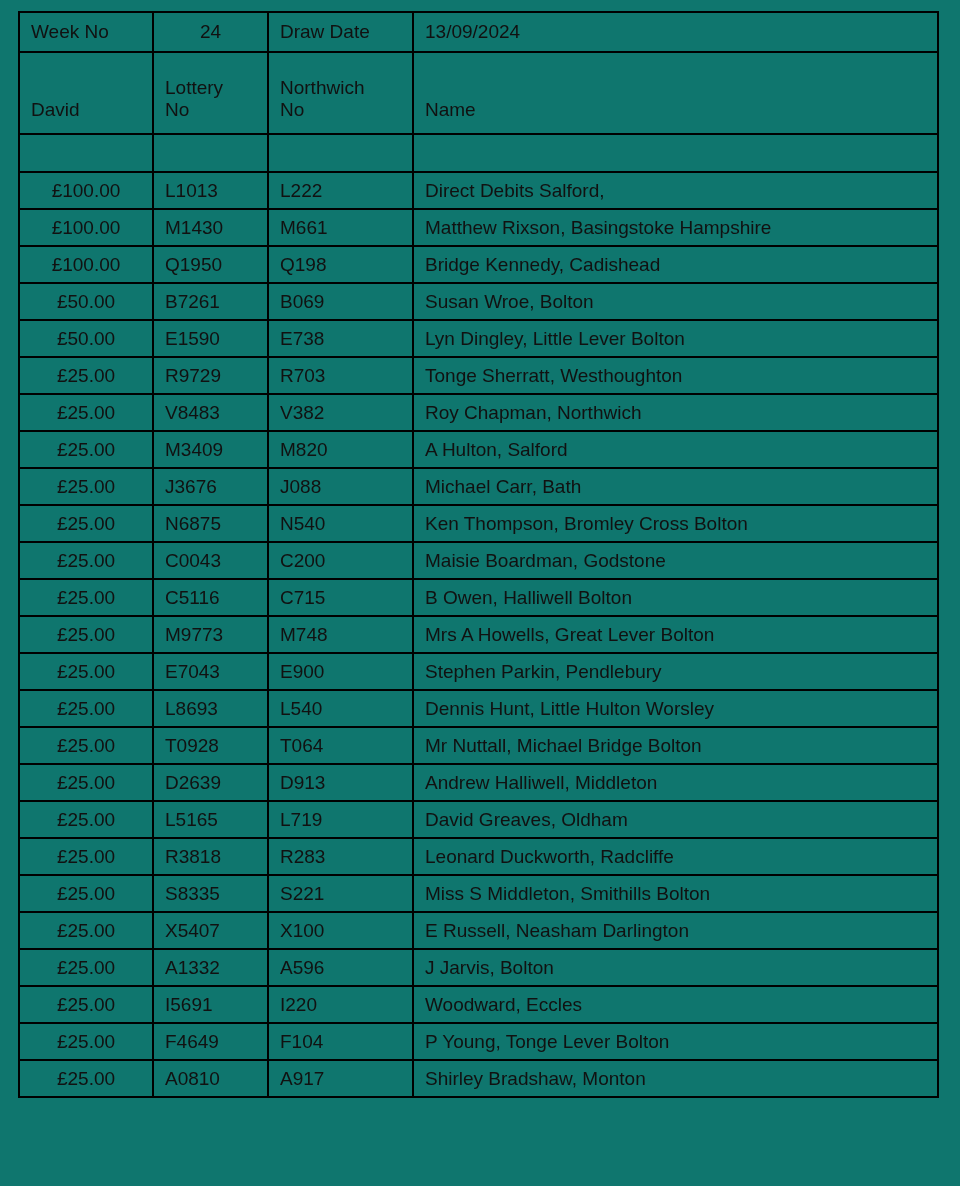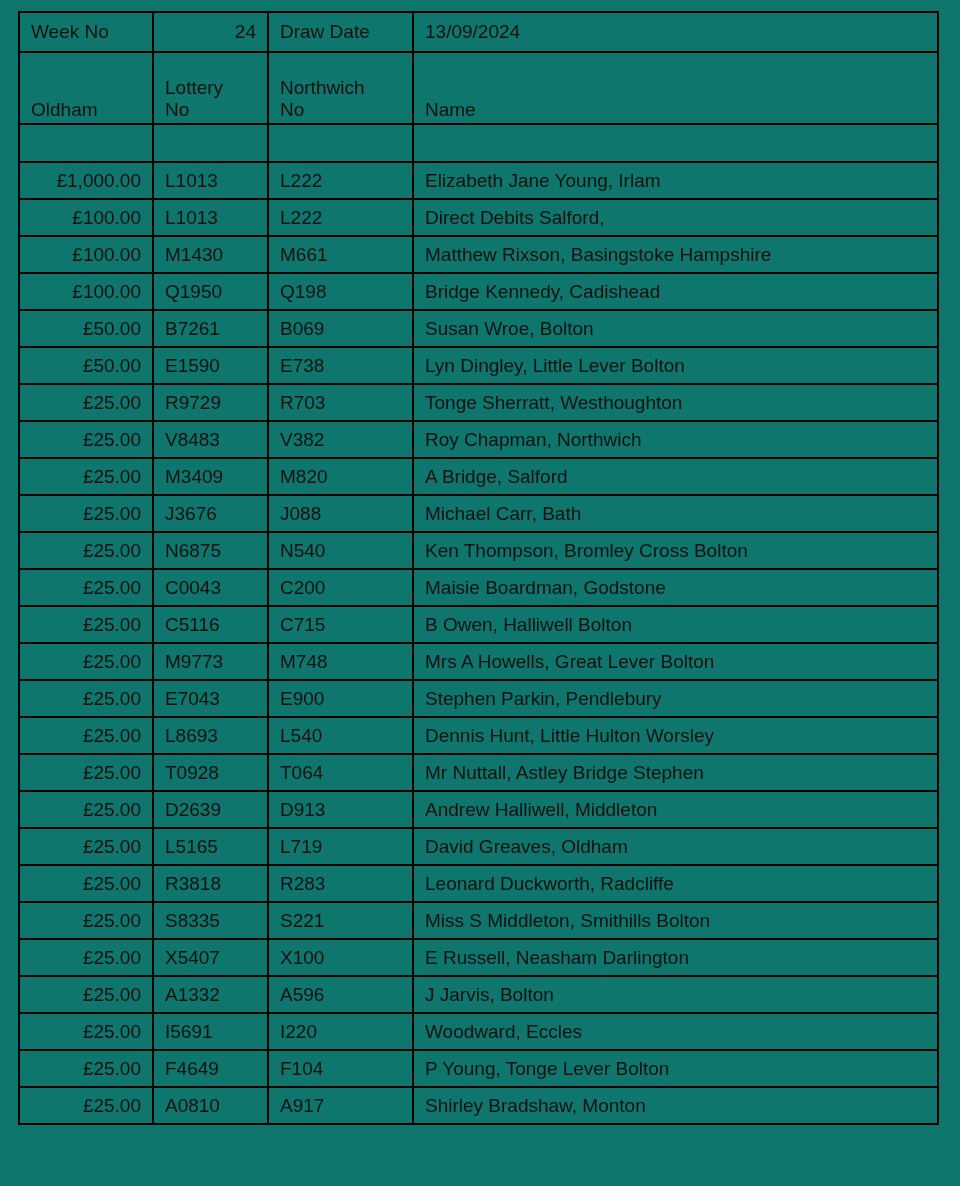--- a/index.html
+++ b/index.html
@@ -33,25 +33,25 @@
     white-space: nowrap;
     vertical-align: middle;
     line-height: 1.15;
   }
   col.c-prize    { width: 134px; }
   col.c-lottery  { width: 115px; }
   col.c-goldline { width: 145px; }
   col.c-name     { width: 525px; }
 
   tr.hdr-top td     { height: 38px; }
-  tr.hdr-cols td    { height: 68px; vertical-align: bottom; padding-bottom: 2px; }
+  tr.hdr-cols td    { height: 68px; vertical-align: bottom; padding-bottom: 12px; }
   tr.empty-row td   { height: 36px; }
   tr.data-row td    { height: 35px; }
 
-  td.num   { text-align: right; }
+  td.num   { text-align: center; }
   td.txt   { text-align: left; }
   .two-line span { display: block; }
 </style>
 </head>
 <body>
 
 <div class="page">
   <table class="results">
     <colgroup>
       <col class="c-prize">
@@ -60,43 +60,37 @@
       <col class="c-name">
     </colgroup>
     <tbody>
       <tr class="hdr-top">
         <td class="txt">Week No</td>
         <td class="num">24</td>
         <td class="txt">Draw Date</td>
         <td class="txt">13/09/2024</td>
       </tr>
       <tr class="hdr-cols">
-        <td class="txt">Oldham</td>
+        <td class="txt">David</td>
         <td class="txt two-line">
           <span>Lottery</span>
           <span>No</span>
         </td>
         <td class="txt two-line">
           <span>Northwich</span>
           <span>No</span>
         </td>
         <td class="txt">Name</td>
       </tr>
       <tr class="empty-row">
         <td></td>
         <td></td>
         <td></td>
         <td></td>
       </tr>
-    <tr class="data-row">
-          <td class="num">£1,000.00</td>
-          <td class="txt">L1013</td>
-          <td class="txt">L222</td>
-          <td class="txt">Elizabeth Jane Young, Irlam</td>
-        </tr>
         <tr class="data-row">
           <td class="num">£100.00</td>
           <td class="txt">L1013</td>
           <td class="txt">L222</td>
           <td class="txt">Direct Debits Salford,</td>
         </tr>
         <tr class="data-row">
           <td class="num">£100.00</td>
           <td class="txt">M1430</td>
           <td class="txt">M661</td>
@@ -129,21 +123,21 @@
         <tr class="data-row">
           <td class="num">£25.00</td>
           <td class="txt">V8483</td>
           <td class="txt">V382</td>
           <td class="txt">Roy Chapman, Northwich</td>
         </tr>
         <tr class="data-row">
           <td class="num">£25.00</td>
           <td class="txt">M3409</td>
           <td class="txt">M820</td>
-          <td class="txt">A Bridge, Salford</td>
+          <td class="txt">A Hulton, Salford</td>
         </tr>
         <tr class="data-row">
           <td class="num">£25.00</td>
           <td class="txt">J3676</td>
           <td class="txt">J088</td>
           <td class="txt">Michael Carr, Bath</td>
         </tr>
         <tr class="data-row">
           <td class="num">£25.00</td>
           <td class="txt">N6875</td>
@@ -177,21 +171,21 @@
         <tr class="data-row">
           <td class="num">£25.00</td>
           <td class="txt">L8693</td>
           <td class="txt">L540</td>
           <td class="txt">Dennis Hunt, Little Hulton Worsley</td>
         </tr>
         <tr class="data-row">
           <td class="num">£25.00</td>
           <td class="txt">T0928</td>
           <td class="txt">T064</td>
-          <td class="txt">Mr Nuttall, Astley Bridge Stephen</td>
+          <td class="txt">Mr Nuttall, Michael Bridge Bolton</td>
         </tr>
         <tr class="data-row">
           <td class="num">£25.00</td>
           <td class="txt">D2639</td>
           <td class="txt">D913</td>
           <td class="txt">Andrew Halliwell, Middleton</td>
         </tr>
         <tr class="data-row">
           <td class="num">£25.00</td>
           <td class="txt">L5165</td>

